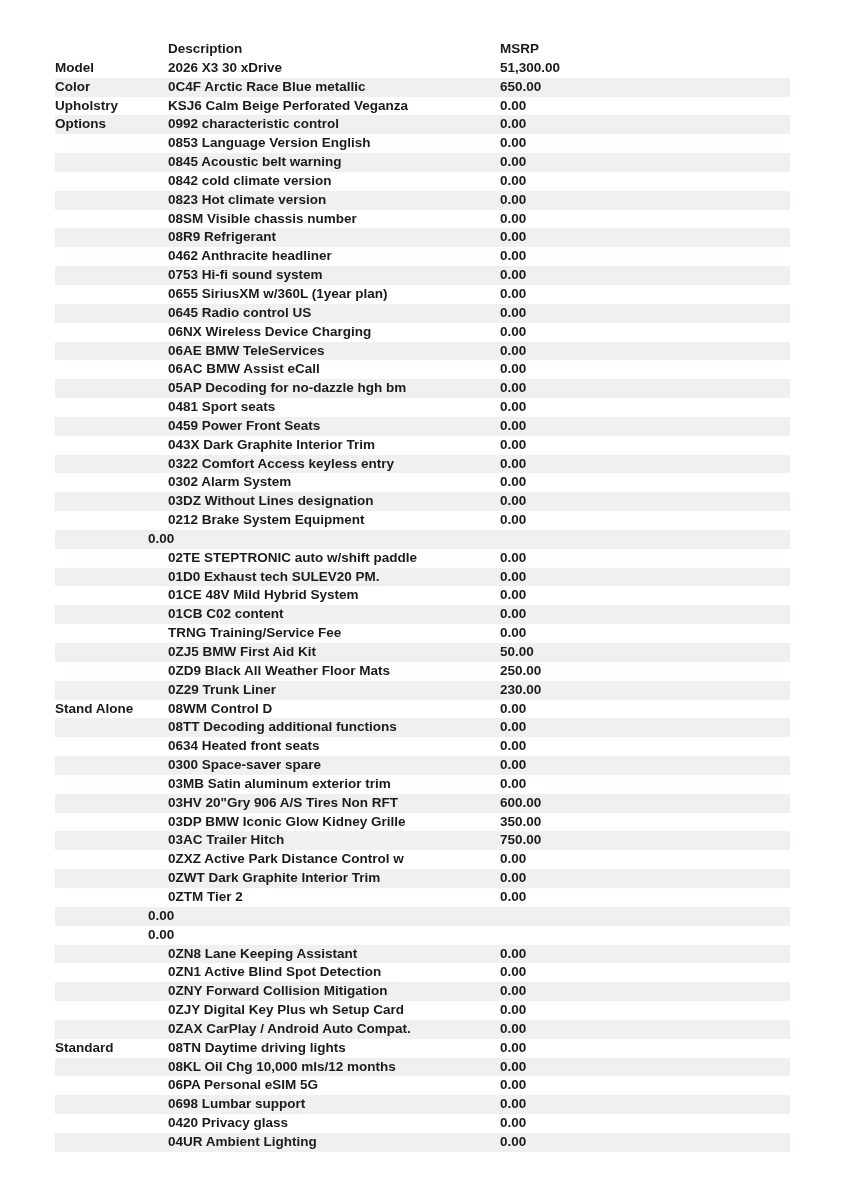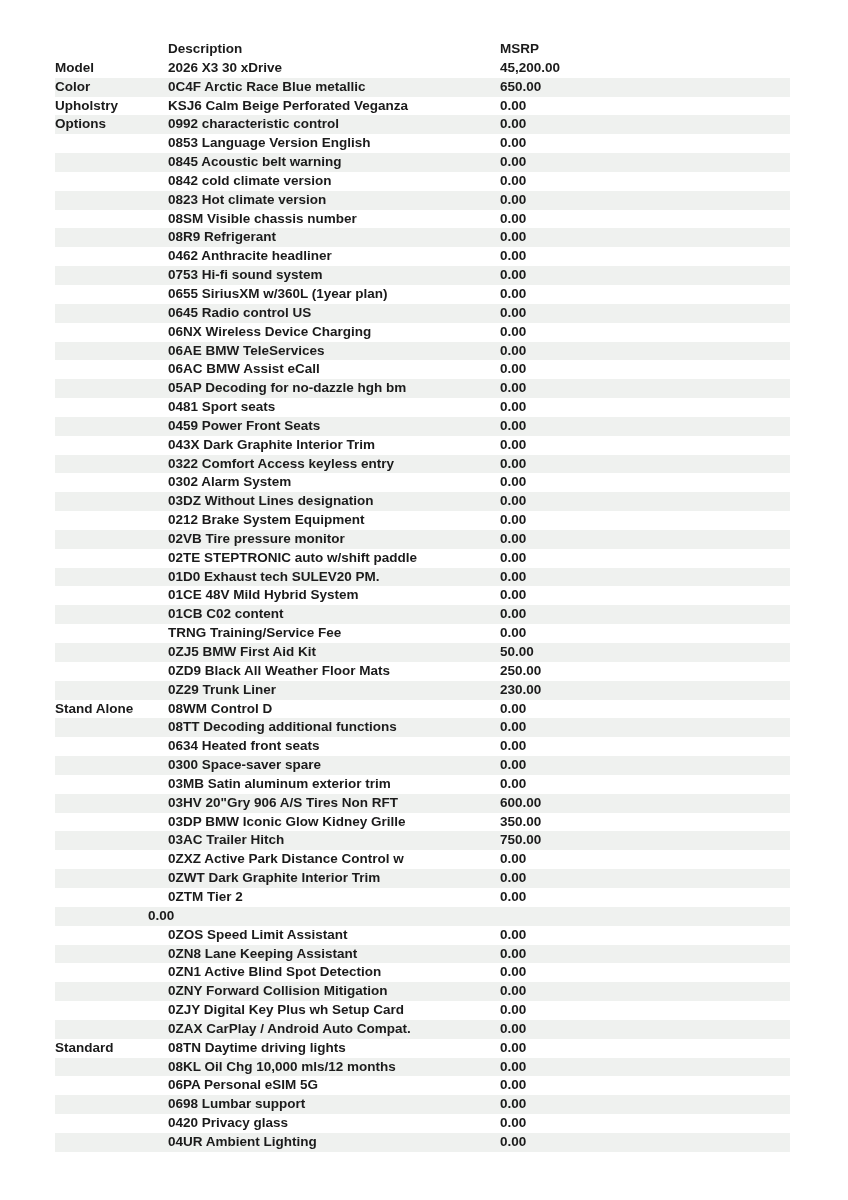--- a/index.html
+++ b/index.html
@@ -37,21 +37,21 @@
   <div class="hdr-row">
     <div class="cat"></div>
     <div class="desc">Description</div>
     <div class="msrp">MSRP</div>
     <div class="pad"></div>
   </div>
   <div id="rows">
   <div class="row">
     <div class="cat">Model</div>
     <div class="desc">2026 X3 30 xDrive</div>
-    <div class="msrp">45,200.00</div>
+    <div class="msrp">51,300.00</div>
     <div class="pad"></div>
   </div>
 
   <div class="row">
     <div class="cat">Color</div>
     <div class="desc">0C4F Arctic Race Blue metallic</div>
     <div class="msrp">650.00</div>
     <div class="pad"></div>
   </div>
 
@@ -211,21 +211,20 @@
 
   <div class="row">
     <div class="cat"></div>
     <div class="desc">0212 Brake System Equipment</div>
     <div class="msrp">0.00</div>
     <div class="pad"></div>
   </div>
 
   <div class="row">
     <div class="cat"></div>
-    <div class="desc">02VB Tire pressure monitor</div>
     <div class="msrp">0.00</div>
     <div class="pad"></div>
   </div>
 
   <div class="row">
     <div class="cat"></div>
     <div class="desc">02TE STEPTRONIC auto w/shift paddle</div>
     <div class="msrp">0.00</div>
     <div class="pad"></div>
   </div>
@@ -357,21 +356,20 @@
   </div>
 
   <div class="row">
     <div class="cat"></div>
     <div class="msrp">0.00</div>
     <div class="pad"></div>
   </div>
 
   <div class="row">
     <div class="cat"></div>
-    <div class="desc">0ZOS Speed Limit Assistant</div>
     <div class="msrp">0.00</div>
     <div class="pad"></div>
   </div>
 
   <div class="row">
     <div class="cat"></div>
     <div class="desc">0ZN8 Lane Keeping Assistant</div>
     <div class="msrp">0.00</div>
     <div class="pad"></div>
   </div>

